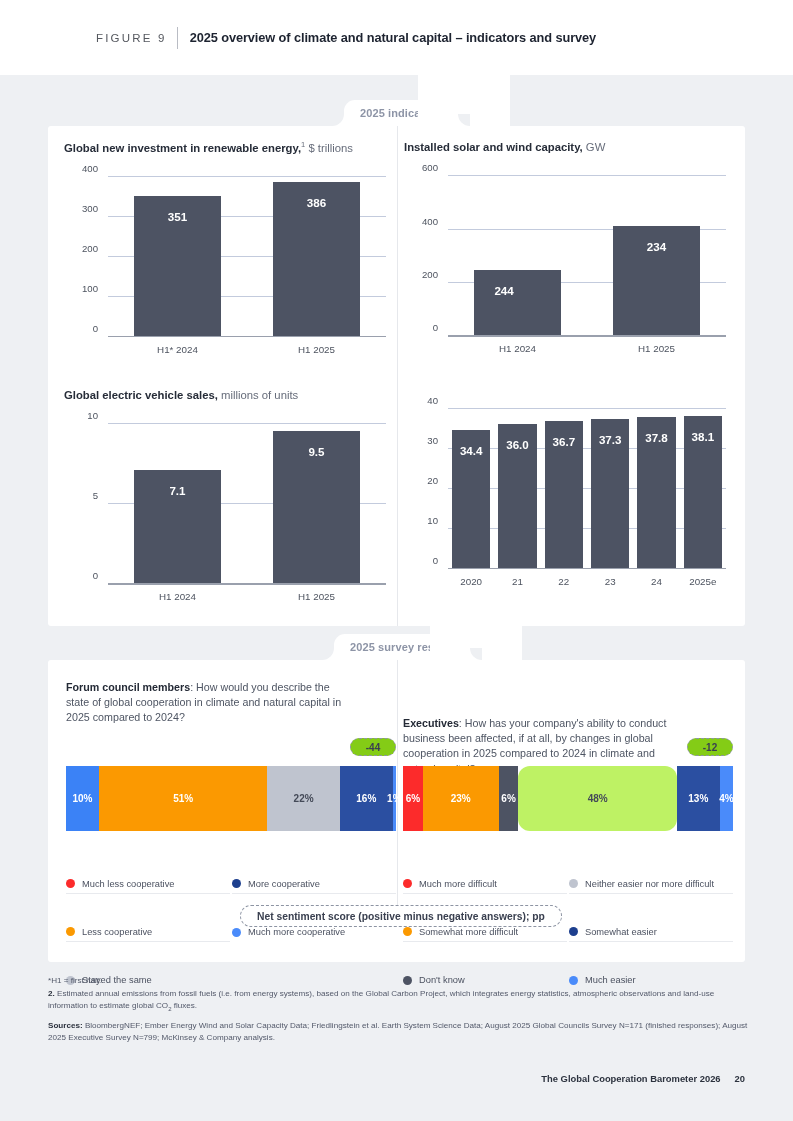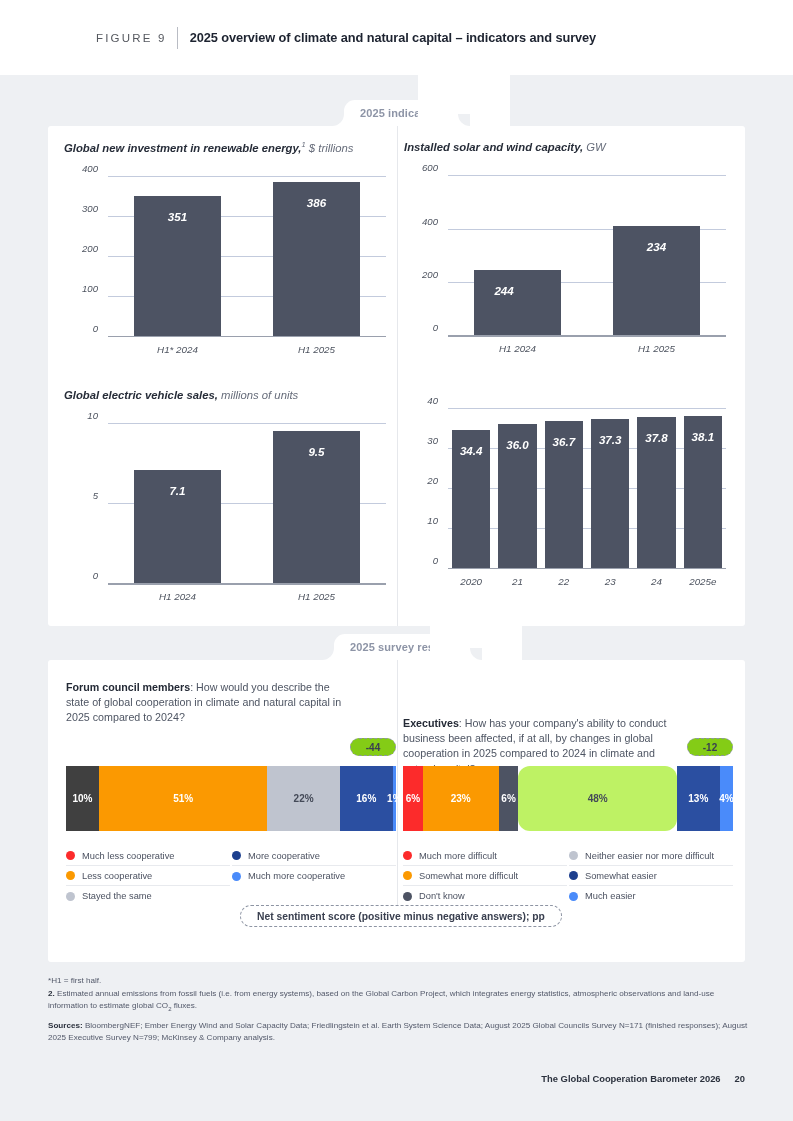--- a/index.html
+++ b/index.html
@@ -48,21 +48,21 @@
   }
   .tab::before { left: -12px; border-bottom-right-radius: 12px; clip-path: inset(0 0 0 0); }
   .tab::after  { right: -12px; border-bottom-left-radius: 12px; }
   .tab-indicators { left: 344px; top: 100px; }
   .tab-survey { left: 334px; top: 634px; }
 
   
   .card {
     position: absolute; background: #ffffff; border-radius: 3px;
   }
-  .card-indicators { left: 48px; top: 126px; width: 697px; height: 500px; font-style: italic; }
+  .card-indicators { left: 48px; top: 126px; width: 697px; height: 500px; }
   .card-survey     { left: 48px; top: 660px; width: 697px; height: 302px; }
 
   .card-split {
     position: absolute; top: 0; bottom: 0; left: 50%; width: 1px; background: #e6e8ec;
   }
 
   
   .chart-panel { position: absolute; }
   .chart-title {
     font-size: 11.3px; color: #666c7a; line-height: 1.35;
@@ -121,20 +121,21 @@
   .seg.tiny span {
     position: absolute; left: 50%; transform: translateX(-50%);
   }
 
   
   .legend { position: absolute; width: 100%; }
   .legend-col { position: absolute; width: 164px; }
   .legend-row {
     display: flex; align-items: center; height: 20px;
     border-bottom: 1px solid #e8eaee;
+    margin-top: 28px;
   }
   .legend-row:last-child { border-bottom: none; }
   .legend-dot {
     width: 9px; height: 9px; border-radius: 50%; flex: 0 0 9px; margin-right: 7px;
   }
   .legend-label { font-size: 9.3px; color: #4b5160; white-space: nowrap; }
 
   .footer-pill {
     position: absolute;
     border: 1.4px dashed #8d94a3; border-radius: 13px;
@@ -275,21 +276,21 @@
     <span>2025 survey results</span>
   </div>
 
   <div class="card card-survey">
     <div class="card-split" style="bottom:auto;height:245px;"></div>
     <div id="survey-panels">
         <div class="survey-panel" style="left: 18px; top: 20px; width: 330px;">
           <div class="survey-q" style="width: 282px;"><b>Forum council members</b>: How would you describe the state of global cooperation in climate and natural capital in 2025 compared to 2024?</div>
           <div class="net-pill" style="right: 0px; top: 58px;">-44</div>
           <div class="stack" style="top: 86px; left: 0px;">
-            <div class="seg" style="width: 10%; background: #404040; color: rgb(255, 255, 255);">
+            <div class="seg" style="width: 10%; background: #3b82f6; color: rgb(255, 255, 255);">
               <span>10%</span>
             </div>
             <div class="seg" style="width: 51%; background: rgb(251, 153, 1); color: rgb(255, 255, 255);">
               <span>51%</span>
             </div>
             <div class="seg" style="width: 22%; background: rgb(191, 196, 207); color: rgb(68, 74, 88);">
               <span>22%</span>
             </div>
             <div class="seg" style="width: 16%; background: rgb(43, 79, 161); color: rgb(255, 255, 255);">
               <span>16%</span>

